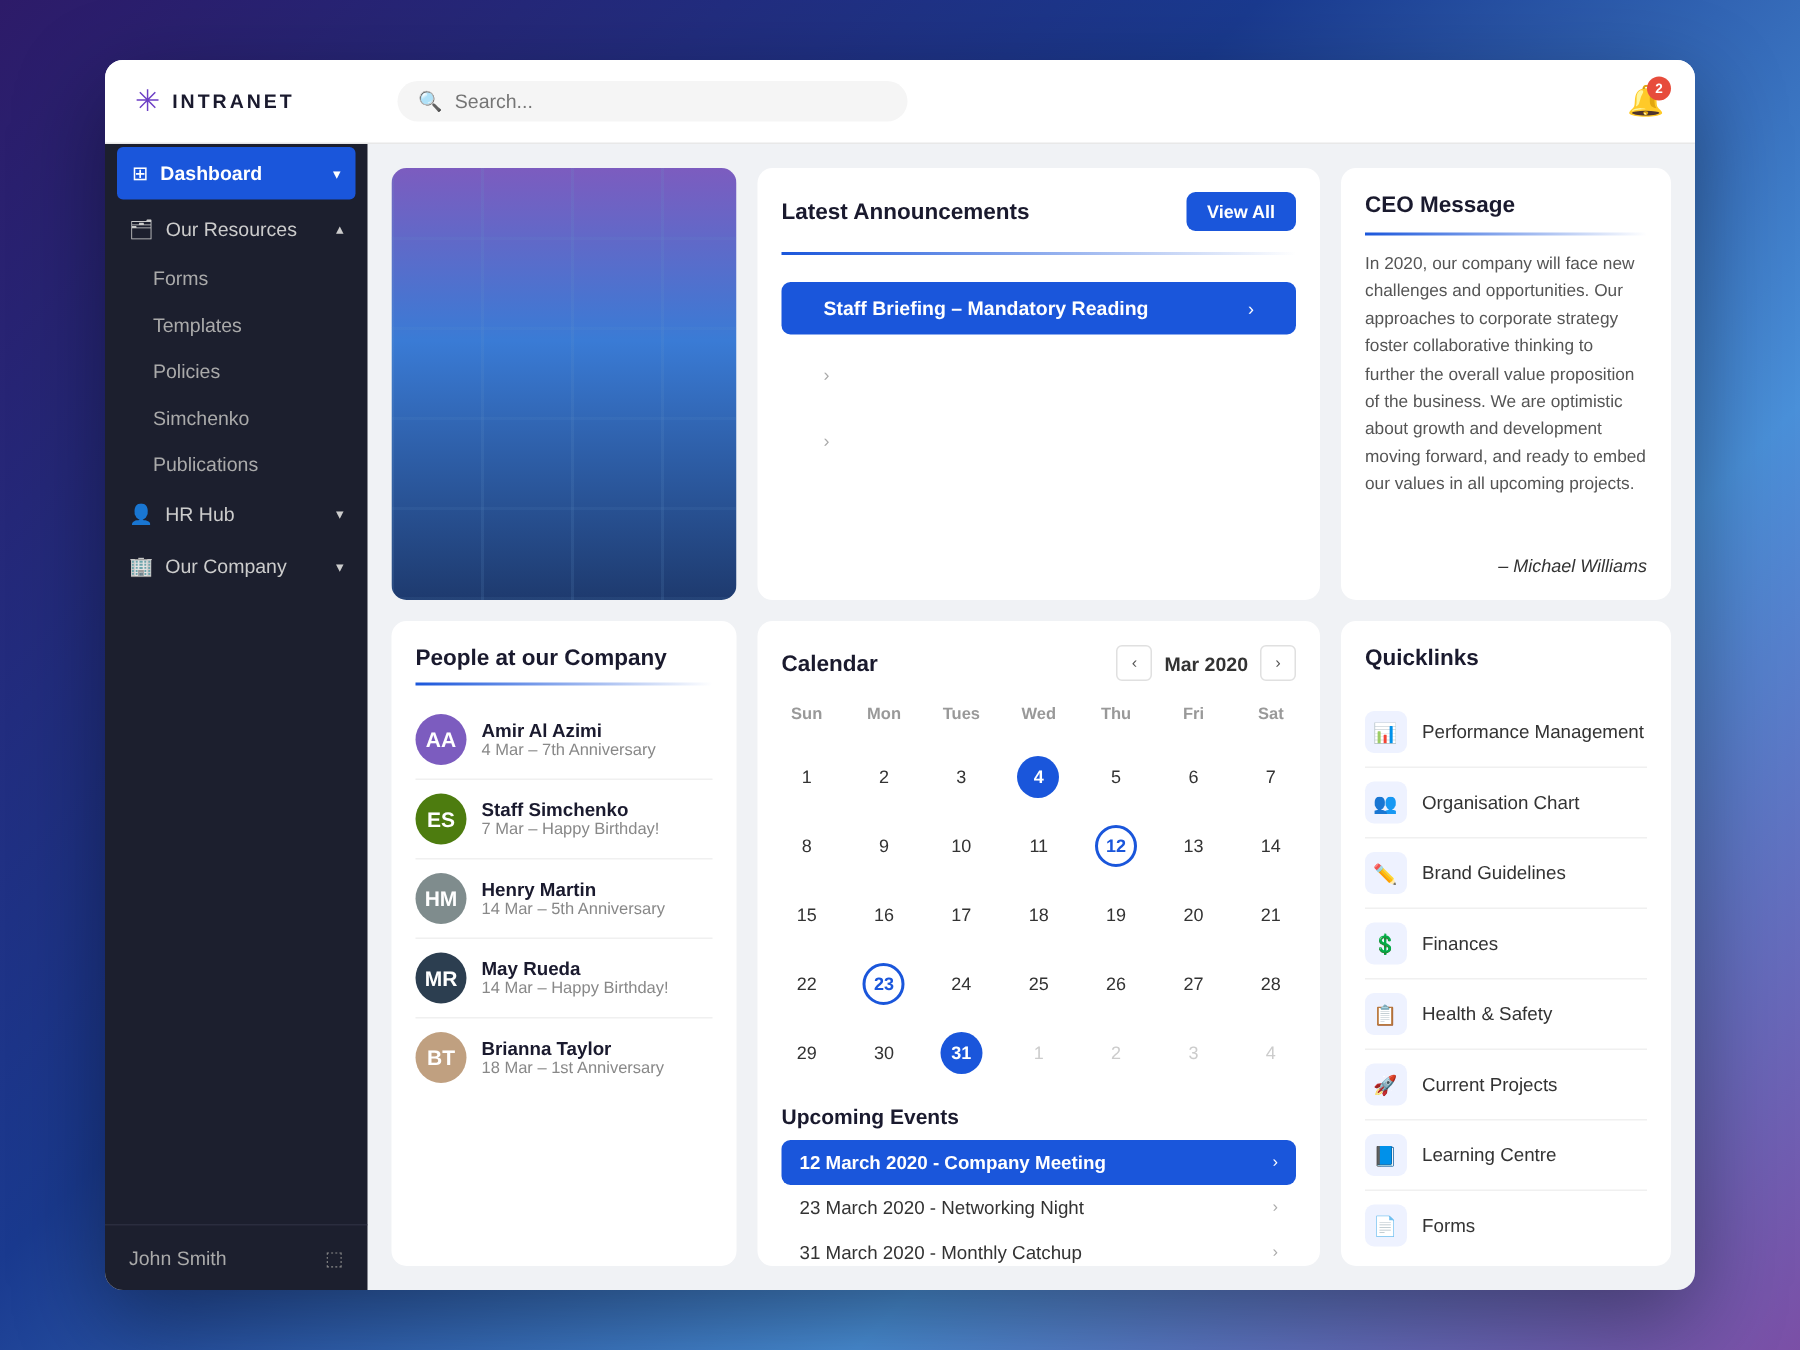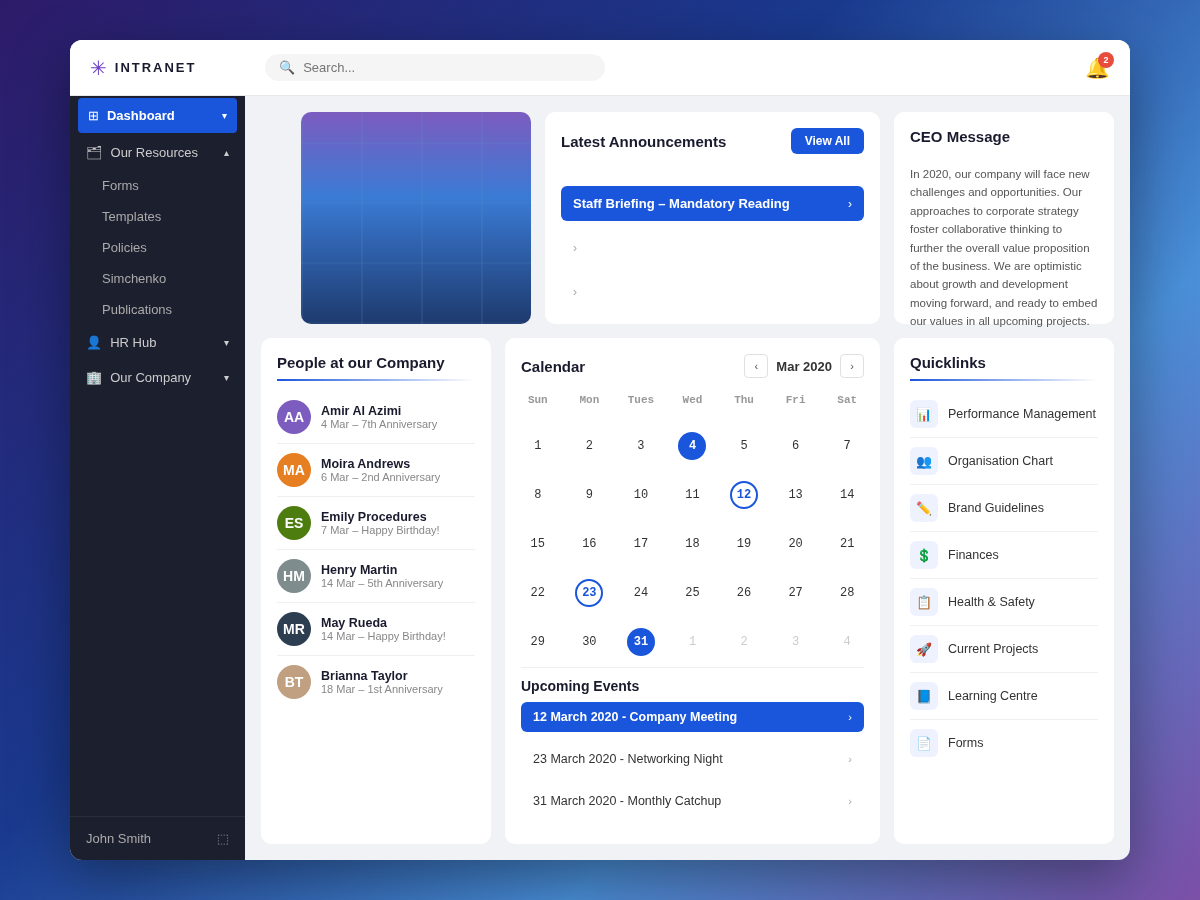--- a/index.html
+++ b/index.html
@@ -164,22 +164,21 @@
       overflow-y: auto;
       padding: 16px;
       display: flex;
       flex-direction: column;
       gap: 14px;
     }
     
     .row1 {
       display: flex;
       gap: 14px;
-      height: 212px;
-      margin-left: 40px;
+      height: 288px;
     }
     .hero-image {
       width: 230px;
       flex-shrink: 0;
       border-radius: 10px;
       overflow: hidden;
       background: linear-gradient(160deg, #8b5cf6, #3b82f6, #1e3a8a);
       position: relative;
     }
     .hero-image-inner {
@@ -234,21 +233,21 @@
     }
     .divider-blue {
       height: 2px;
       background: linear-gradient(90deg, #1a56db, transparent);
       margin-bottom: 8px;
     }
     .announcement-item {
       display: flex;
       align-items: center;
       justify-content: space-between;
-      padding: 10px 12px;
+      padding: 10px 28px;
       border-radius: 6px;
       cursor: pointer;
       gap: 20px;
     }
     .announcement-item.highlighted {
       background: #1a56db;
       color: #fff;
     }
     .announcement-item.highlighted .ann-text { color: #fff; font-weight: 600; }
     .ann-text { font-size: 13px; color: #333; flex: 1; }
@@ -368,21 +367,20 @@
       justify-content: center;
       font-size: 11px;
       color: #555;
     }
     .cal-month { font-size: 13px; font-weight: 600; color: #333; }
     .cal-grid {
       display: grid;
       grid-template-columns: repeat(7, 1fr);
       gap: 18px;
       flex: 1;
-      font-family: Liberation Mono, monospace;
     }
     .cal-day-header {
       text-align: center;
       font-size: 11px;
       color: #999;
       font-weight: 600;
       padding: 4px 0;
     }
     .cal-day {
       text-align: center;
@@ -404,21 +402,21 @@
     .cal-day.other-month { color: #ccc; }
     .cal-divider { height: 1px; background: #eee; margin: 10px 0; }
     .upcoming-title { font-size: 14px; font-weight: 700; color: #1a1a2e; margin-bottom: 8px; }
     .event-item {
       display: flex;
       align-items: center;
       justify-content: space-between;
       padding: 8px 12px;
       border-radius: 6px;
       cursor: pointer;
-      margin-bottom: 12px;
+      margin-bottom: 0;
     }
     .event-item.event-highlight {
       background: #1a56db;
       color: #fff;
     }
     .event-text { font-size: 12.5px; }
     .event-text.white { color: #fff; font-weight: 600; }
     .event-text.dark { color: #333; }
     .event-arrow { font-size: 11px; color: #aaa; }
     .event-arrow.white { color: #fff; }
@@ -556,30 +554,23 @@
           <div class="people-divider"></div>
           <div id="people-list">
               <div class="person-row">
       <div class="avatar" style="background:#7c5cbf">AA</div>
       <div class="person-info">
         <div class="person-name">Amir Al Azimi</div>
         <div class="person-sub">4 Mar – 7th Anniversary</div>
       </div>
     </div>
               <div class="person-row">
-      <div class="avatar" style="background:#e67e22">MA</div>
-      <div class="person-info">
-        <div class="person-name">Moira Andrews</div>
-        <div class="person-sub">6 Mar – 2nd Anniversary</div>
-      </div>
-    </div>
-              <div class="person-row">
       <div class="avatar" style="background:#4d7c0f">ES</div>
       <div class="person-info">
-        <div class="person-name">Emily Procedures</div>
+        <div class="person-name">Staff Simchenko</div>
         <div class="person-sub">7 Mar – Happy Birthday!</div>
       </div>
     </div>
               <div class="person-row">
       <div class="avatar" style="background:#7f8c8d">HM</div>
       <div class="person-info">
         <div class="person-name">Henry Martin</div>
         <div class="person-sub">14 Mar – 5th Anniversary</div>
       </div>
     </div>

